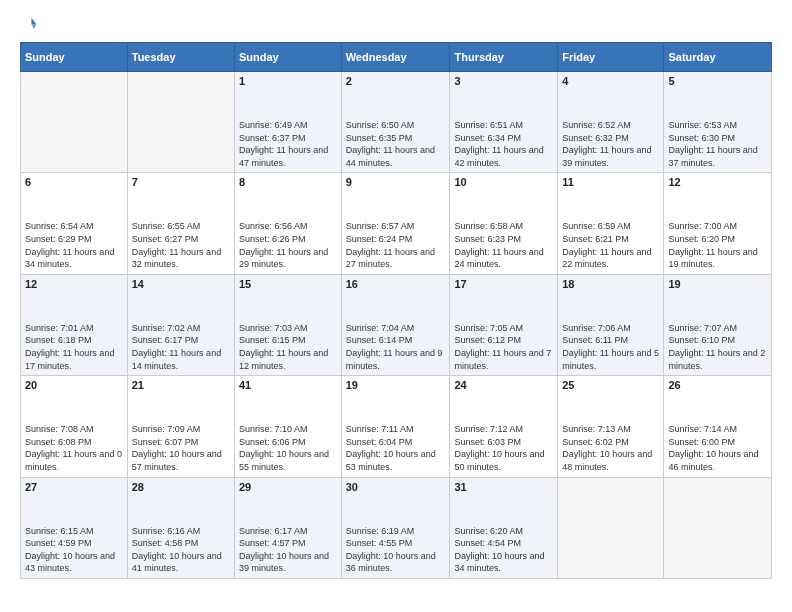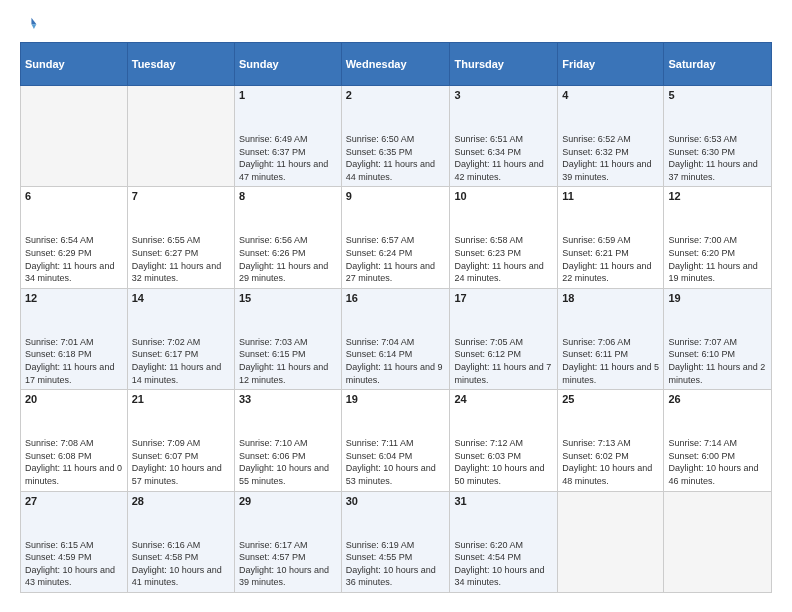--- a/index.html
+++ b/index.html
@@ -53,21 +53,21 @@
       color: #555;
     }
     .calendar {
       width: 100%;
       border-collapse: collapse;
       font-size: 9.5px;
     }
     .calendar th {
       background: #3a74b8;
       color: #fff;
-      padding: 15px 4px;
+      padding: 8px 4px;
       text-align: left;
       font-size: 11px;
       font-weight: bold;
       border: 1px solid #2d5fa0;
     }
     .calendar td {
       border: 1px solid #ccc;
       vertical-align: top;
       padding: 3px 4px;
       width: 113px;
@@ -281,21 +281,21 @@
 and 0 minutes.</div>
           </td>
           <td>
             <span class="day-num">21</span>
             <div class="day-detail">Sunrise: 7:09 AM
 Sunset: 6:07 PM
 Daylight: 10 hours
 and 57 minutes.</div>
           </td>
           <td>
-            <span class="day-num">33</span>
+            <span class="day-num">41</span>
             <div class="day-detail">Sunrise: 7:10 AM
 Sunset: 6:06 PM
 Daylight: 10 hours
 and 55 minutes.</div>
           </td>
           <td>
             <span class="day-num">19</span>
             <div class="day-detail">Sunrise: 7:11 AM
 Sunset: 6:04 PM
 Daylight: 10 hours

